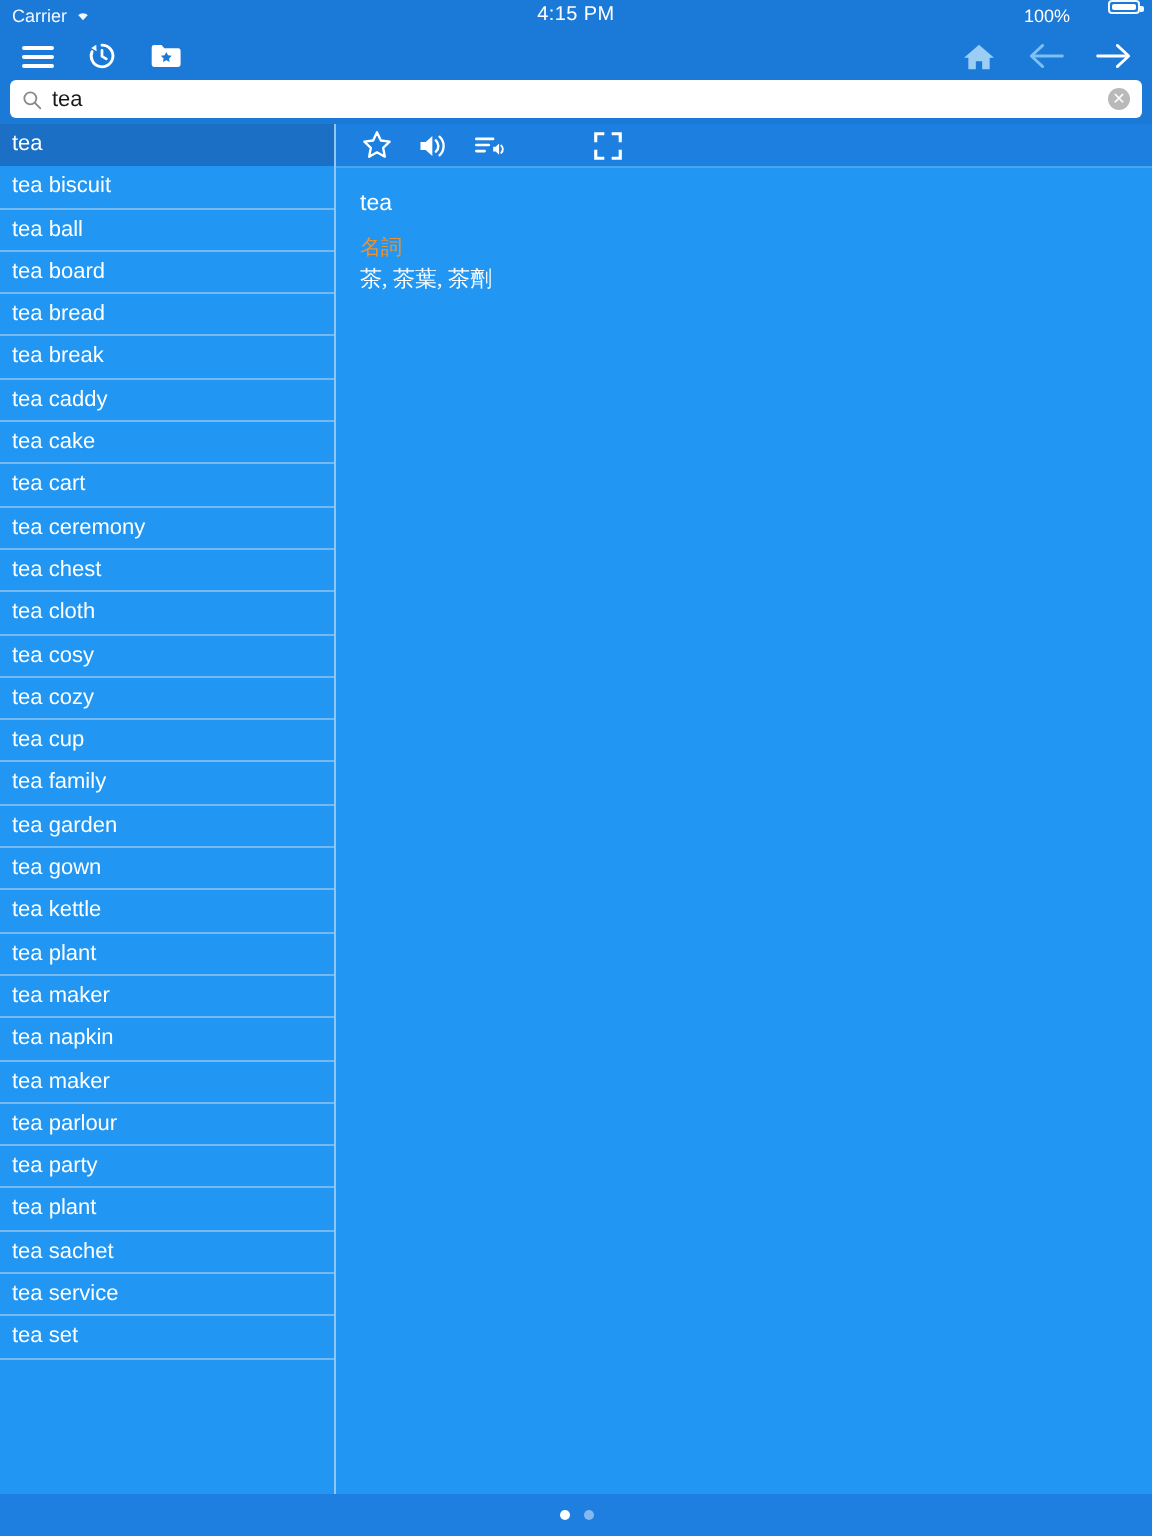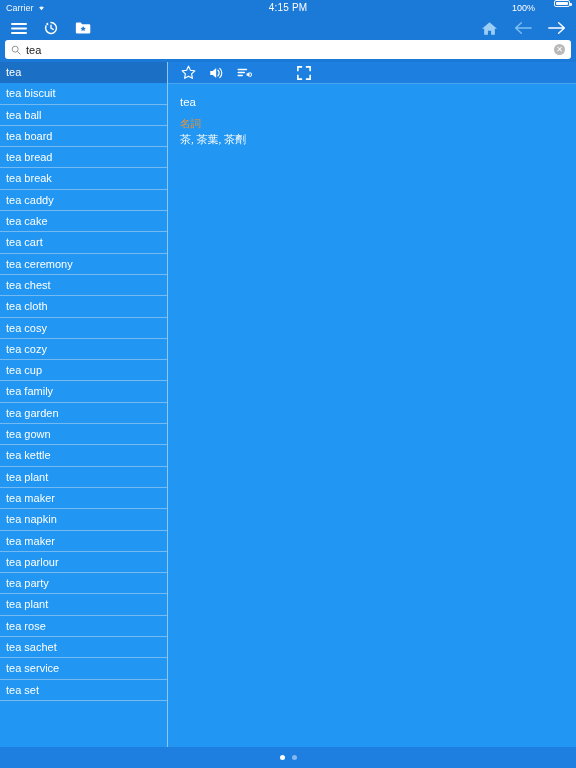--- a/index.html
+++ b/index.html
@@ -346,21 +346,20 @@
         <div class="list-item">tea garden</div>
         <div class="list-item">tea gown</div>
         <div class="list-item">tea kettle</div>
         <div class="list-item">tea plant</div>
         <div class="list-item">tea maker</div>
         <div class="list-item">tea napkin</div>
         <div class="list-item">tea maker</div>
         <div class="list-item">tea parlour</div>
         <div class="list-item">tea party</div>
         <div class="list-item">tea plant</div>
-        <div class="list-item">tea rose</div>
         <div class="list-item">tea sachet</div>
         <div class="list-item">tea service</div>
         <div class="list-item">tea set</div>
       </div>
 
     <div class="content-pane">
 
       <div class="content-toolbar">
         <div class="tool-btn">
           <svg width="15" height="15" viewBox="0 0 18 18" aria-hidden="true">

